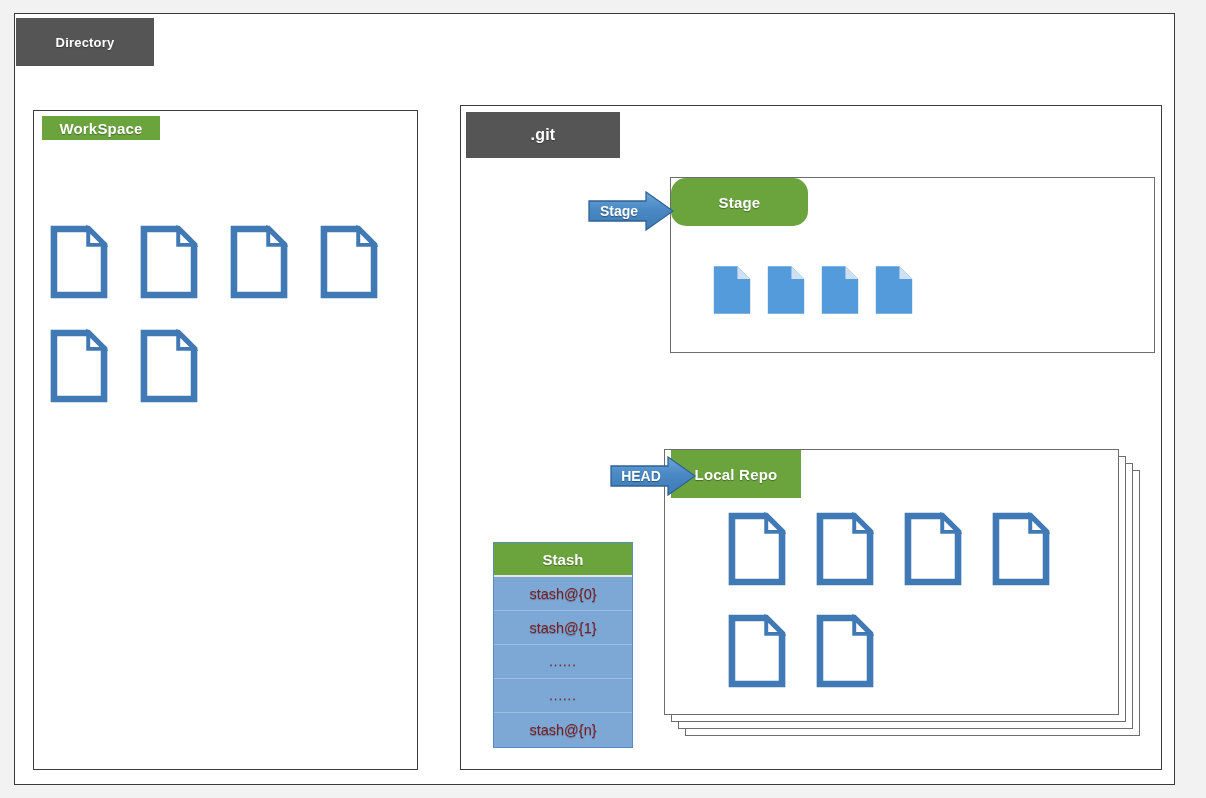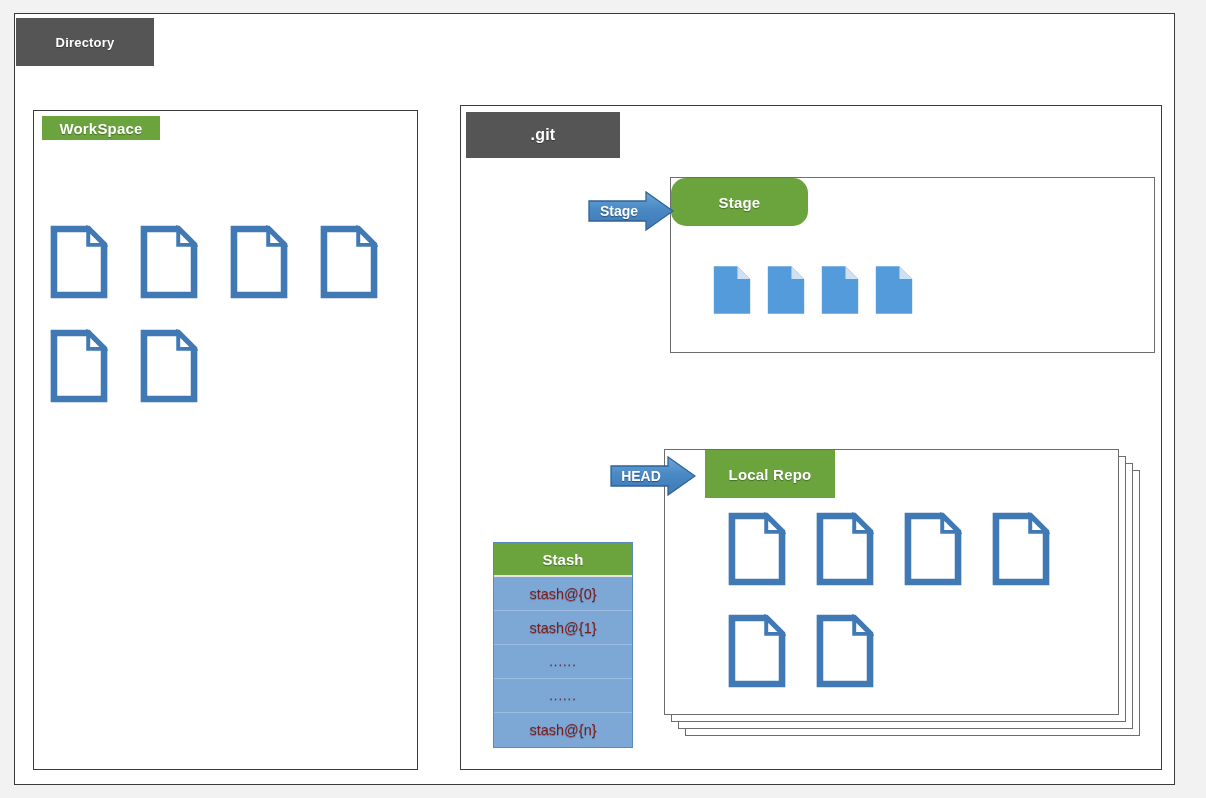--- a/index.html
+++ b/index.html
@@ -71,21 +71,20 @@
     height: 48px;
     font-size: 15px;
     border-radius: 15px;
   }
   #tab-localrepo {
     left: 671px;
     top: 450px;
     width: 130px;
     height: 48px;
     font-size: 15px;
-    margin-left: 34px;
   }
 
   
   .panel {
     position: absolute;
     box-sizing: border-box;
     background: #ffffff;
     border: 1px solid #3a3a3a;
   }
   #panel-workspace {

